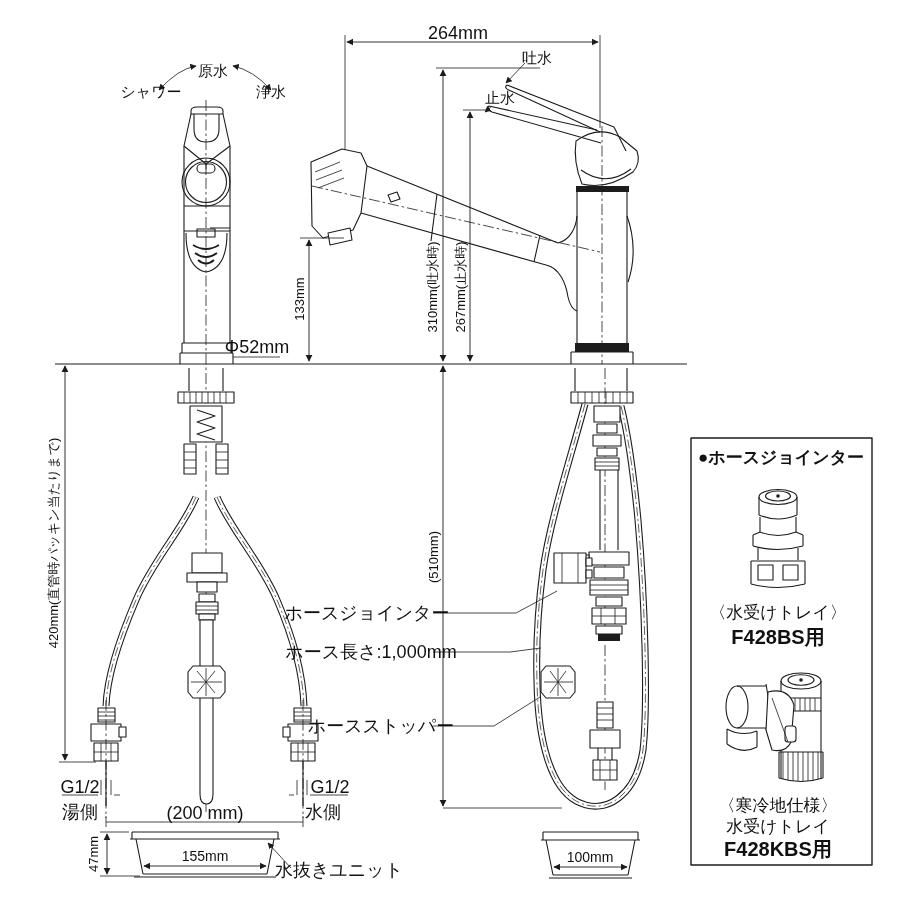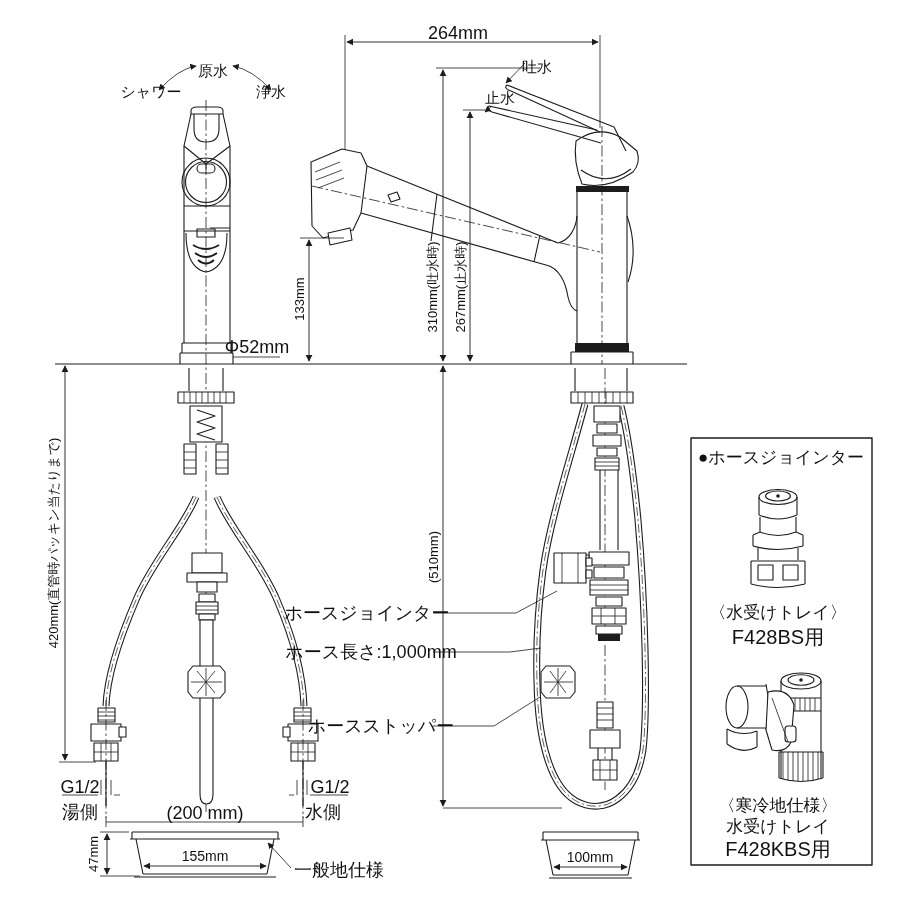--- a/index.html
+++ b/index.html
@@ -4,21 +4,21 @@
 <style>
   html,body{margin:0;padding:0;background:#fff;}
   .canvas{position:relative;width:900px;height:900px;background:#fff;overflow:hidden;
           font-family:"Liberation Sans","DejaVu Sans",sans-serif;}
   .canvas svg{position:absolute;left:0;top:0;}
   .lb{position:absolute;color:#111;white-space:nowrap;line-height:1.05;
       transform:translate(-50%,-50%);font-size:14px;}
   .lb.rot{transform:translate(-50%,-50%) rotate(-90deg);}
   .fs13{font-size:13px}.fs135{font-size:14px}.fs14{font-size:18px}
   .fs15{font-size:15px}.fs17{font-size:17px}.fs20{font-size:20px}
-  .w5{font-weight:500}.w6{font-weight:400}.w7{font-weight:400}
+  .w5{font-weight:500}.w6{font-weight:700}.w7{font-weight:700}
   
   .s{stroke:#1c1c1c;stroke-width:1.1;fill:none;stroke-linejoin:round;stroke-linecap:butt}
   .s2{stroke:#1c1c1c;stroke-width:1.8;fill:none}
   .sw{stroke:#1c1c1c;stroke-width:1.1;fill:#fff;stroke-linejoin:round}
   .thin{stroke:#1c1c1c;stroke-width:0.8;fill:none}
   .dim{stroke:#1c1c1c;stroke-width:0.9;fill:none}
   .cl{stroke:#1c1c1c;stroke-width:0.8;fill:none;stroke-dasharray:11 3 2.5 3}
   .hoseO{stroke:#1c1c1c;stroke-width:7;fill:none}
   .hoseI{stroke:#fff;stroke-width:4.8;fill:none}
   .hoseC{stroke:#1c1c1c;stroke-width:0.7;fill:none;stroke-dasharray:9 3 2 3}
@@ -264,21 +264,21 @@
       <path class="thin" d="M772,698 L788,742"></path>
     </g>
   </g>
 </svg>
 
 <div class="lb fs15" style="left:151px;top:92px">シャワー</div>
 <div class="lb fs15" style="left:213px;top:71px">原水</div>
 <div class="lb fs15" style="left:271px;top:92px">浄水</div>
 
 <div class="lb fs14" style="left:458px;top:33px">264mm</div>
-<div class="lb fs15" style="left:537px;top:67px">吐水</div>
+<div class="lb fs15" style="left:537px;top:58px">吐水</div>
 <div class="lb fs15" style="left:500px;top:98px">止水</div>
 
 <div class="lb rot fs13" style="left:433px;top:287px">310mm(吐水時)</div>
 <div class="lb rot fs13" style="left:461px;top:287px">267mm(止水時)</div>
 <div class="lb rot fs13" style="left:300px;top:299px">133mm</div>
 <div class="lb fs14" style="left:257px;top:347px">Φ52mm</div>
 <div class="lb rot fs13" style="left:54px;top:543px">420mm(直管時パッキン当たりまで)</div>
 <div class="lb rot fs13" style="left:434px;top:557px">(510mm)</div>
 
 <div class="lb fs14" style="left:367px;top:613px">ホースジョインター</div>
@@ -286,21 +286,21 @@
 <div class="lb fs14" style="left:381px;top:726px">ホースストッパー</div>
 
 <div class="lb fs14" style="left:80px;top:787px">G1/2</div>
 <div class="lb fs14" style="left:330px;top:787px">G1/2</div>
 <div class="lb fs14" style="left:80px;top:812px">湯側</div>
 <div class="lb fs14" style="left:323px;top:812px">水側</div>
 <div class="lb fs14" style="left:205px;top:813px">(200 mm)</div>
 
 <div class="lb rot fs13" style="left:94px;top:854px">47mm</div>
 <div class="lb fs135" style="left:205px;top:856px">155mm</div>
-<div class="lb fs14" style="left:339px;top:870px">一般地仕様</div>
+<div class="lb fs14" style="left:339px;top:870px">水抜きユニット</div>
 <div class="lb fs135" style="left:590px;top:857px">100mm</div>
 
 <div class="lb fs17 w7" style="left:781px;top:458px">●ホースジョインター</div>
 <div class="lb fs17 w5" style="left:778px;top:613px">〈水受けトレイ〉</div>
 <div class="lb fs20 w6" style="left:778px;top:637px">F428BS用</div>
 <div class="lb fs17 w5" style="left:778px;top:806px">〈寒冷地仕様〉</div>
 <div class="lb fs17 w5" style="left:778px;top:827px">水受けトレイ</div>
 <div class="lb fs20 w6" style="left:778px;top:849px">F428KBS用</div>
 
 </div>

